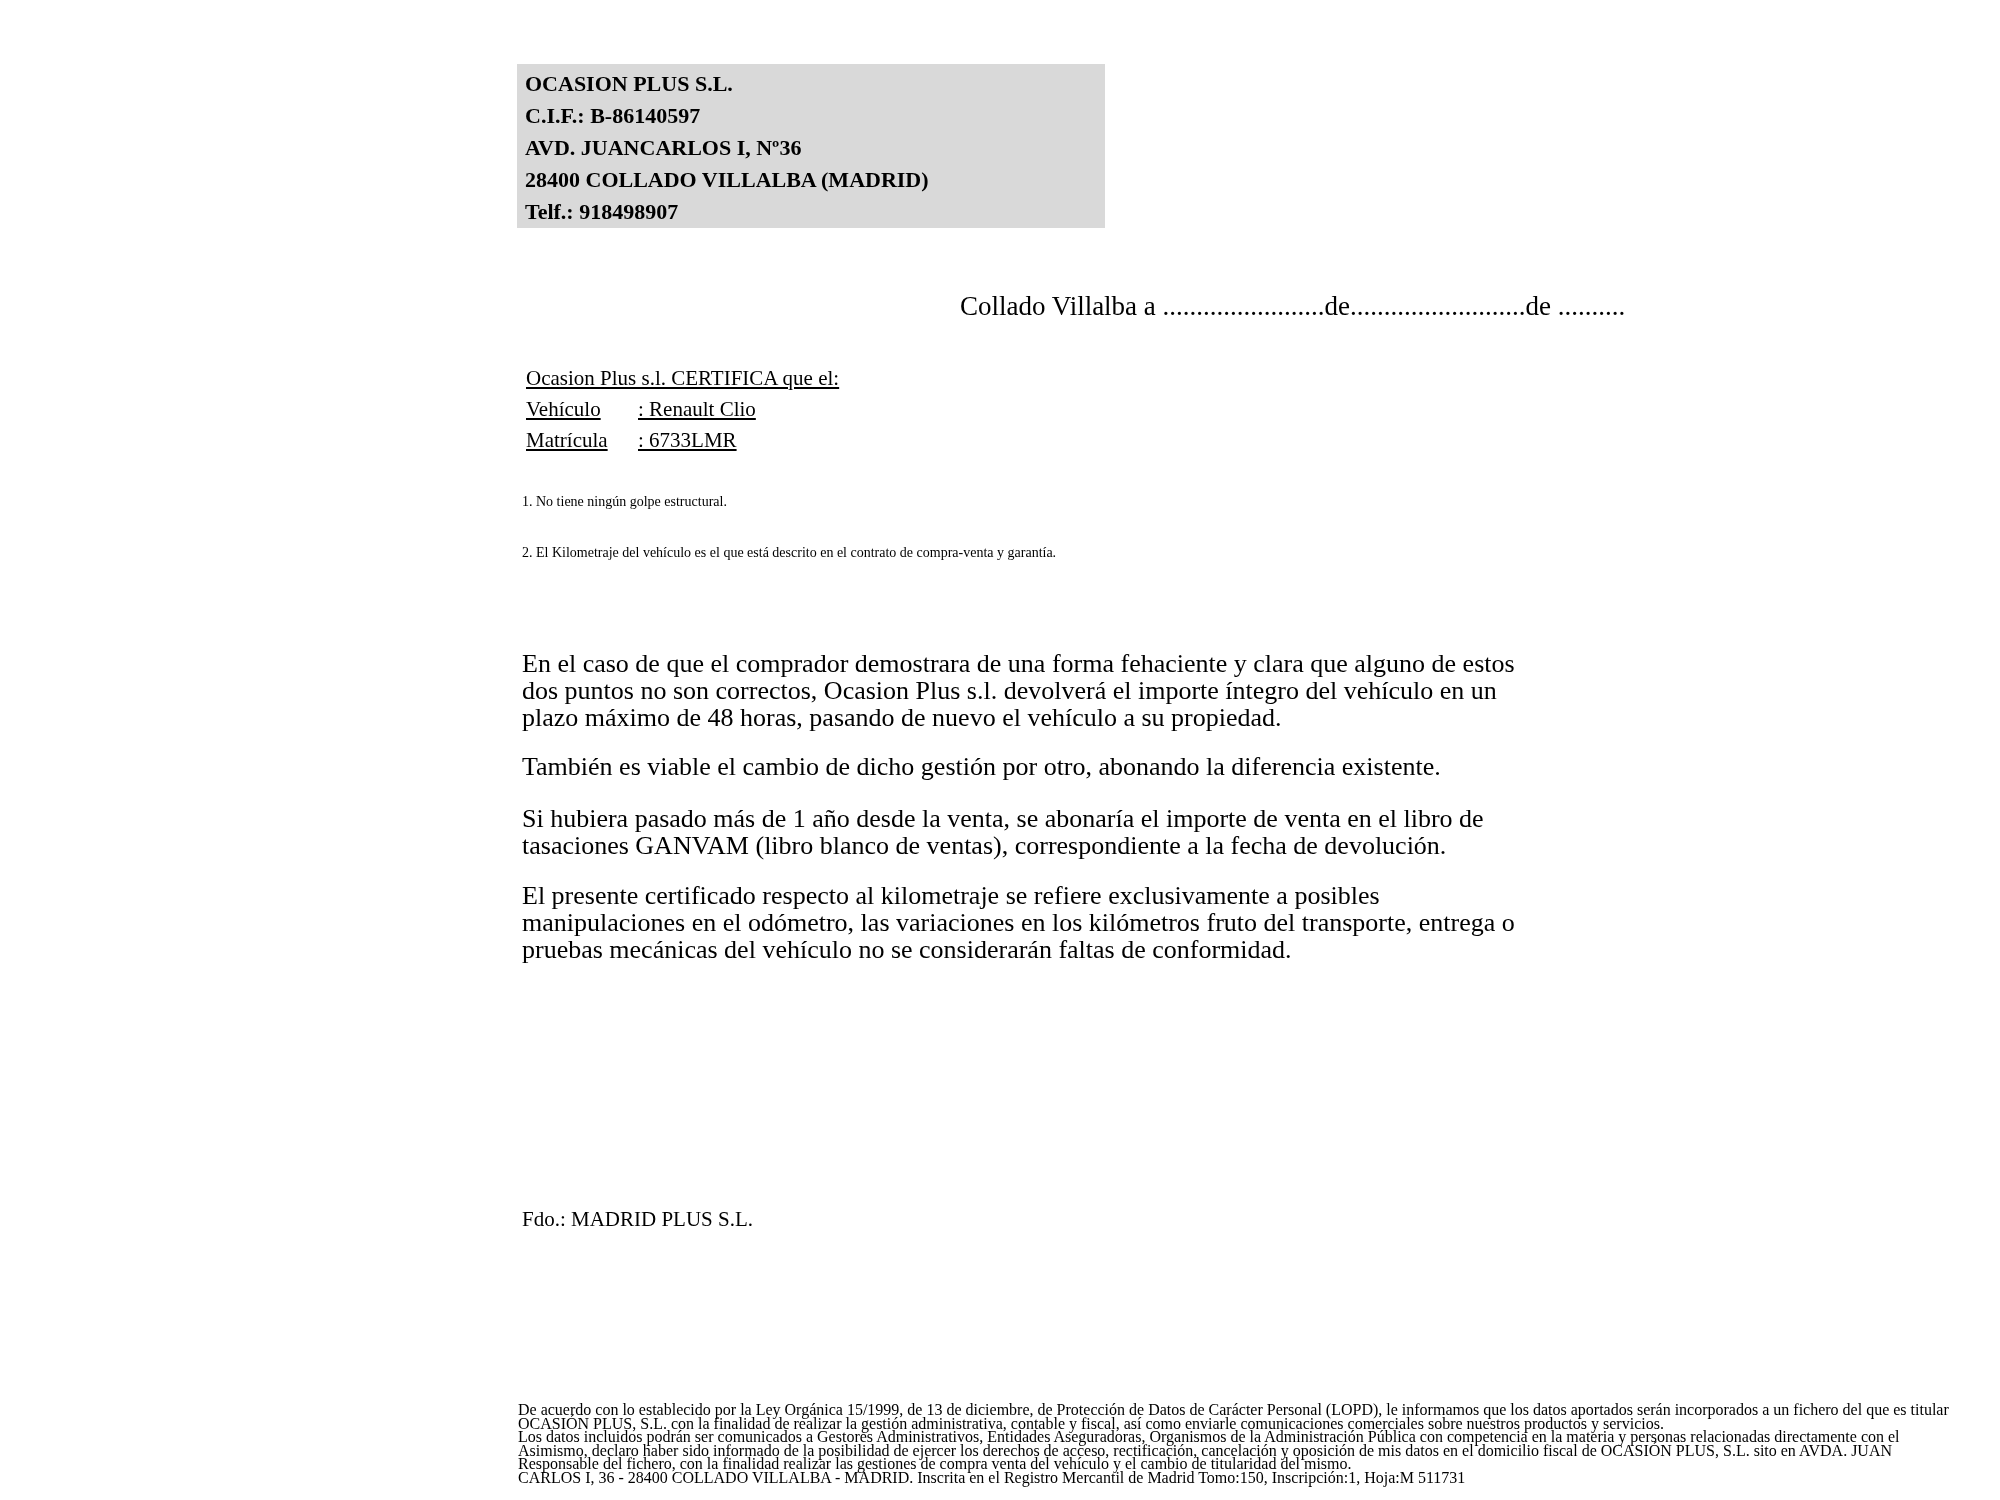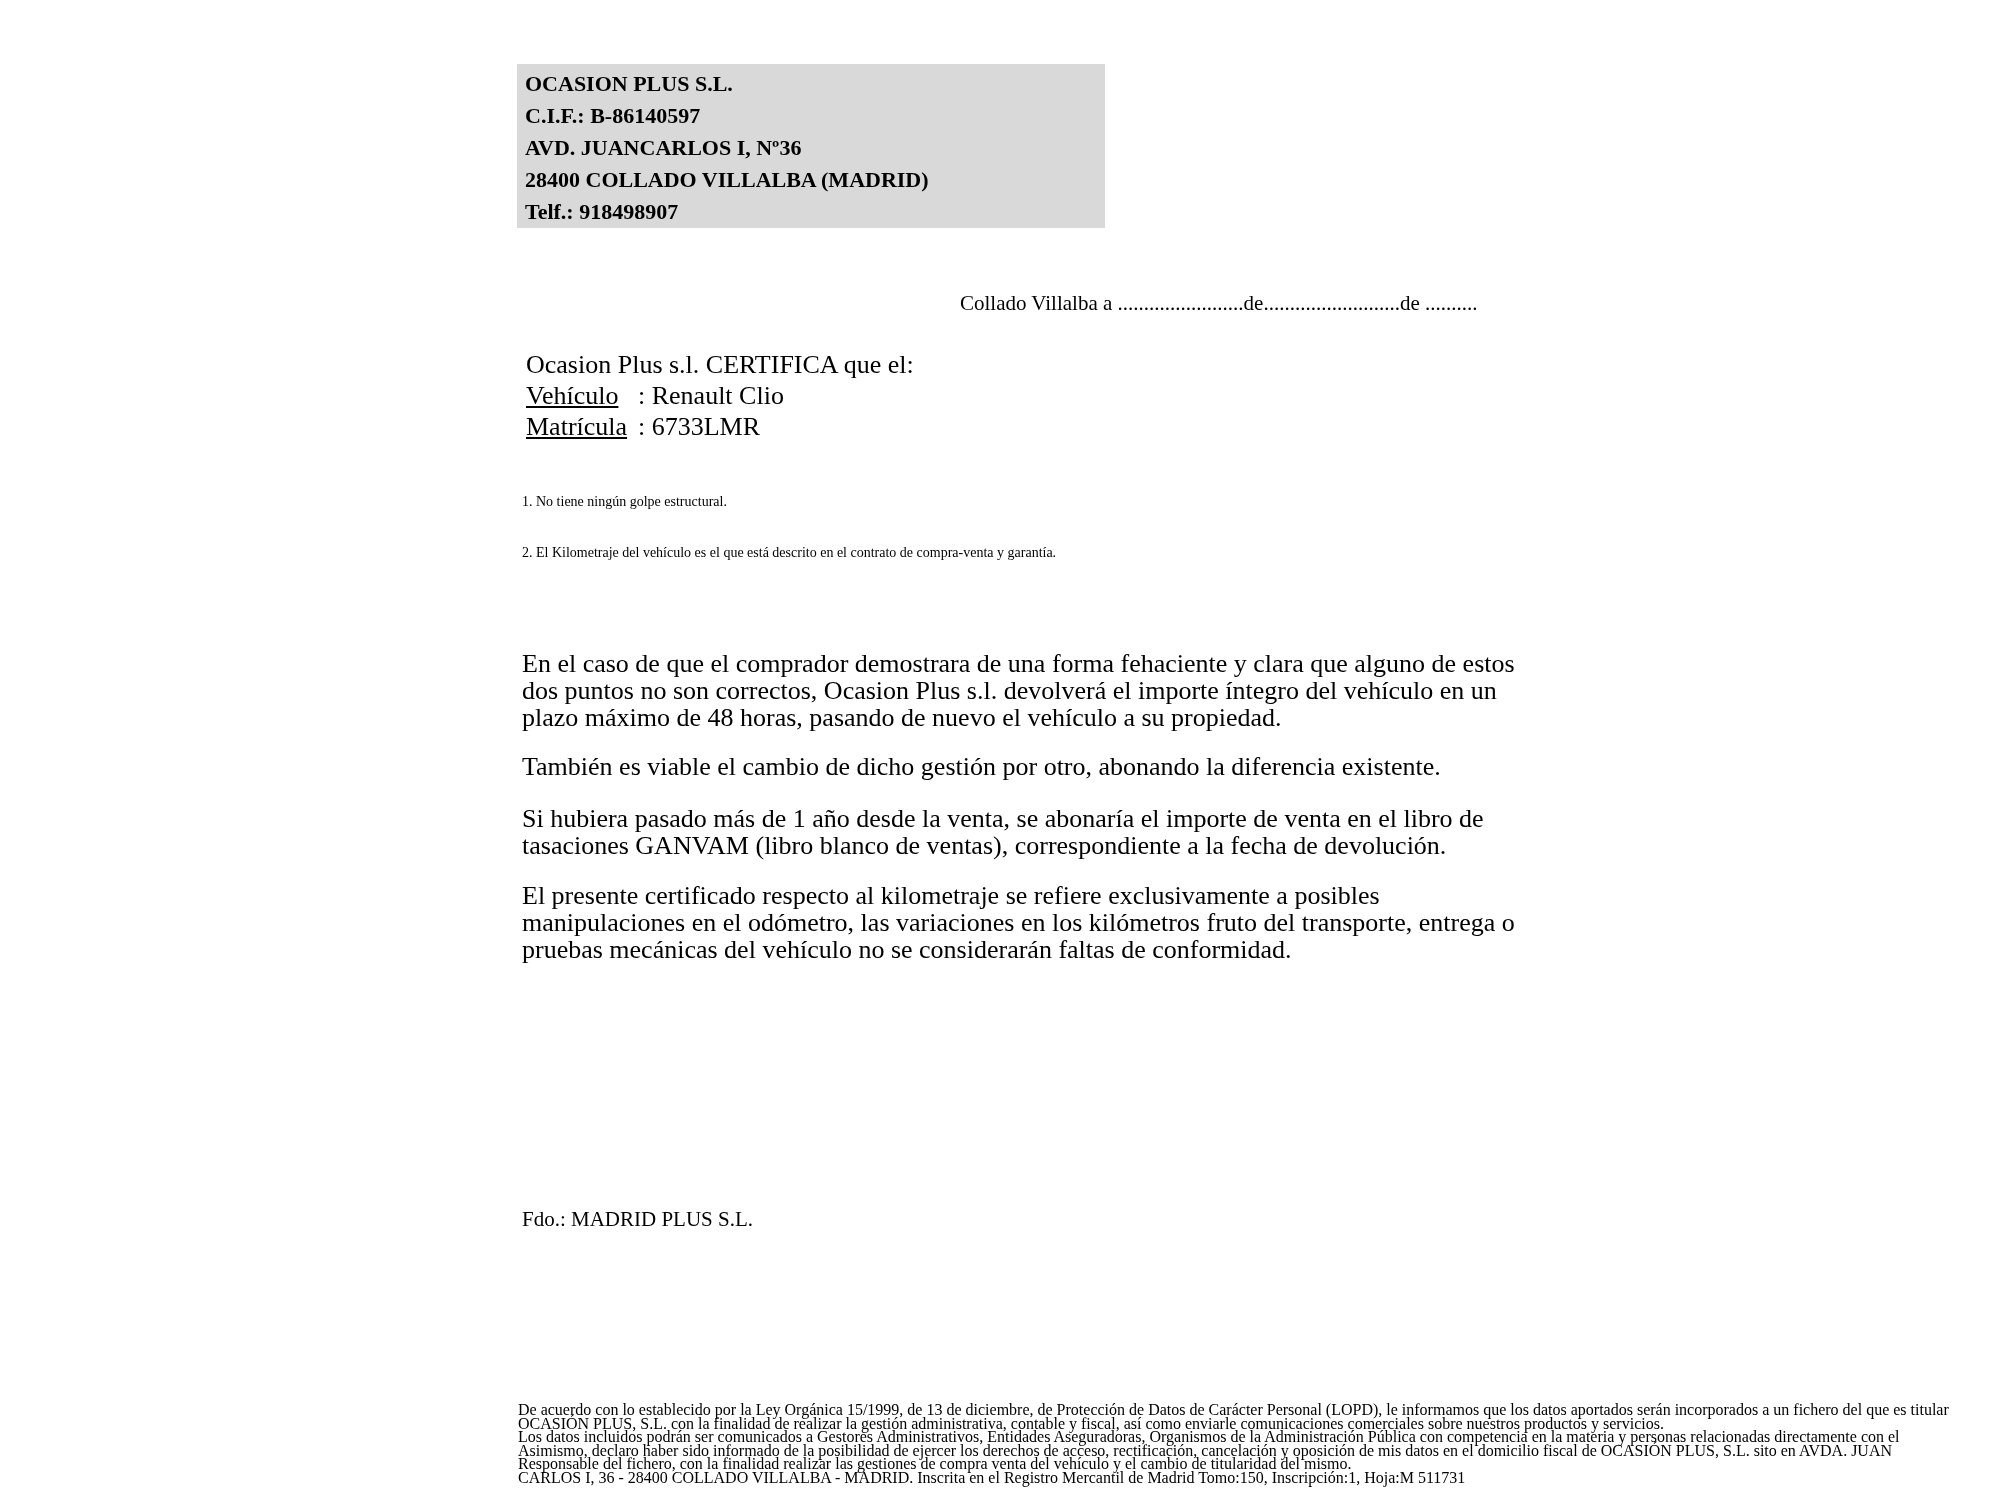--- a/index.html
+++ b/index.html
@@ -25,29 +25,30 @@
     padding: 4px 0 0 8px;
     font-weight: bold;
     font-size: 22px;
     line-height: 32px;
     white-space: nowrap;
   }
   .date-line {
     position: absolute;
     left: 960px;
     top: 291px;
-    font-size: 21px;
+    font-size: 27px;
     white-space: nowrap;
   }
   .cert-block {
     position: absolute;
     left: 526px;
-    top: 349px;
-    font-size: 26px;
+    top: 363px;
+    font-size: 21px;
     line-height: 31px;
+    text-decoration: underline;
   }
   .kv-label {
     display: inline-block;
     width: 112px;
   }
   .kv-label .u { text-decoration: underline; }
   .statement {
     position: absolute;
     left: 522px;
     font-size: 14px;

